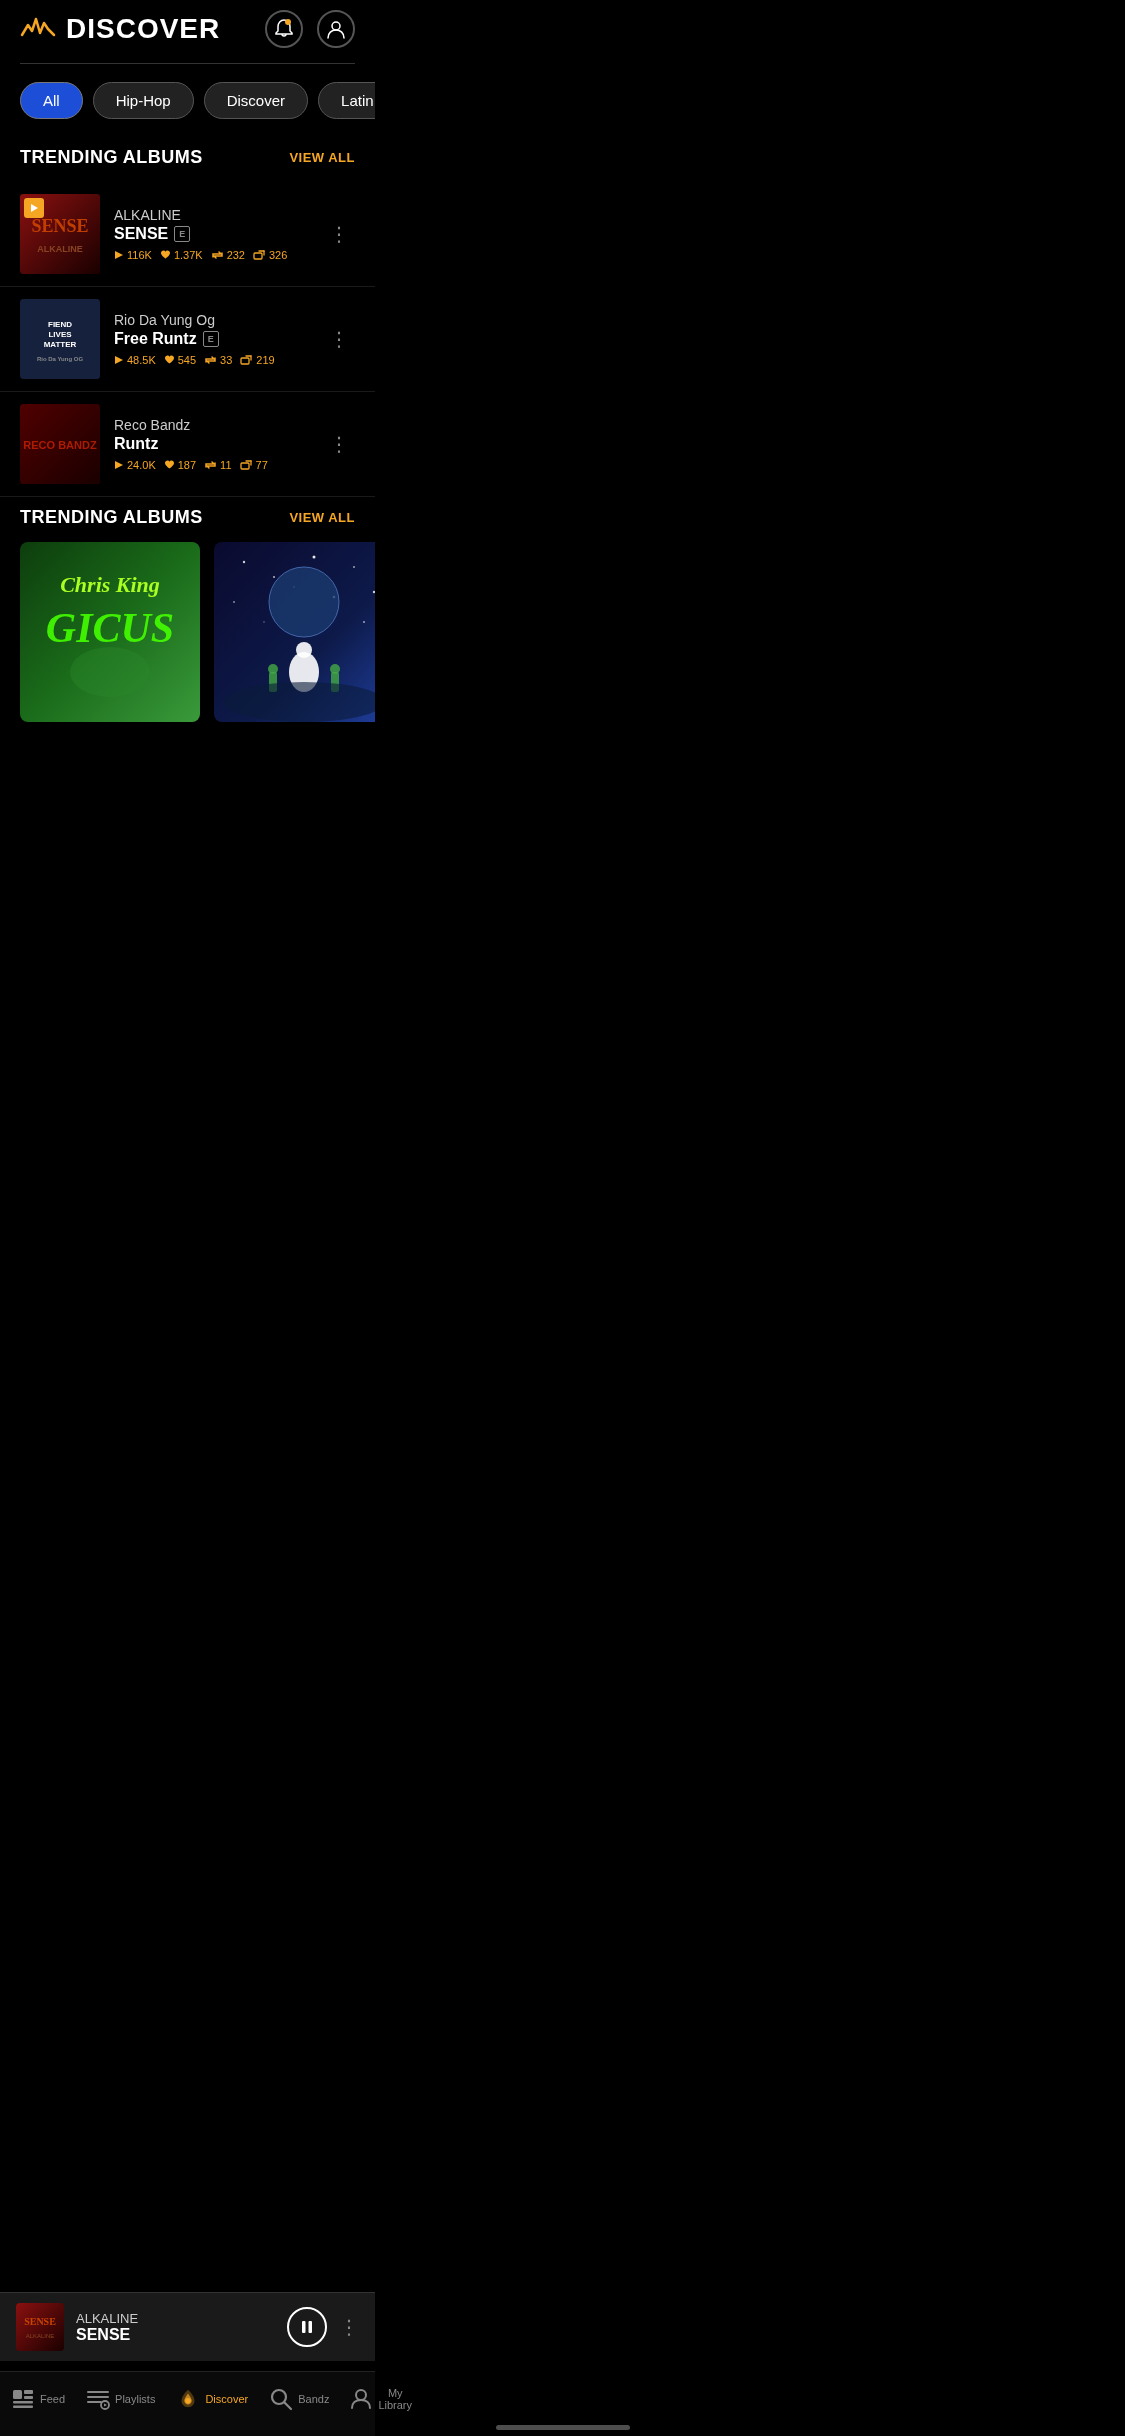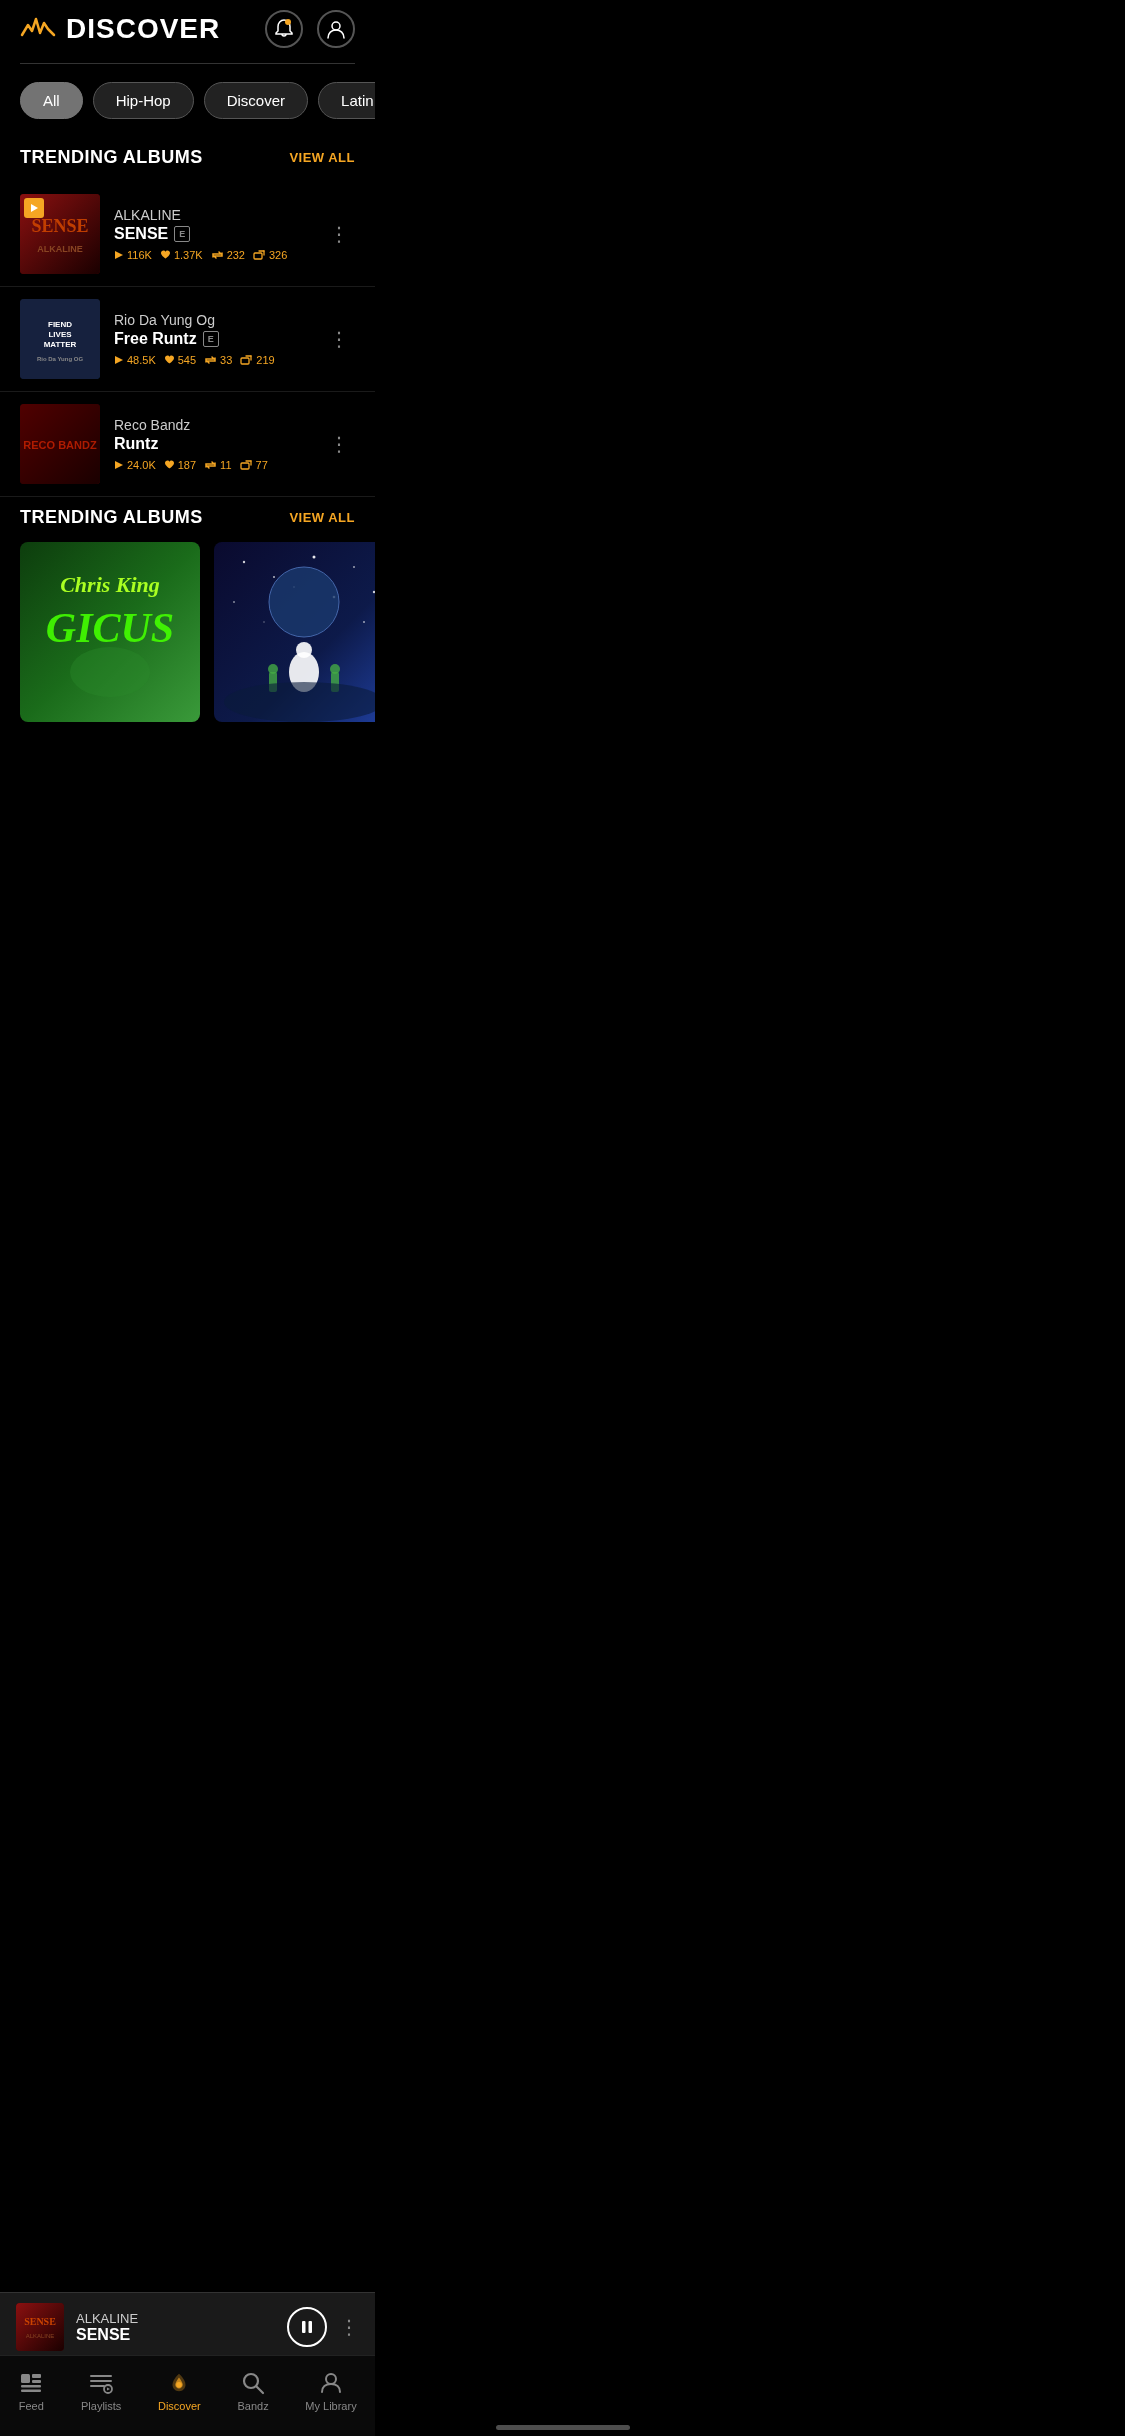--- a/index.html
+++ b/index.html
@@ -135,21 +135,21 @@
       border-radius: 50px;
       border: 1.5px solid #555;
       font-size: 15px;
       font-weight: 500;
       white-space: nowrap;
       cursor: pointer;
       background: #222;
       color: #fff;
     }
     .genre-pill.active {
-      background: #737373;
+      background: #1d4ed8;
       border-color: #777;
       color: #fff;
     }
 
     
     .section-header {
       display: flex;
       justify-content: space-between;
       align-items: center;
       padding: 10px 20px 14px 20px;
@@ -355,21 +355,20 @@
       width: 375px;
       background: #0a0a0a;
       display: flex;
       justify-content: space-around;
       align-items: center;
       padding: 10px 0 20px 0;
       border-top: 1px solid #222;
     }
     .nav-item {
       display: flex;
-      flex-direction: column;
       align-items: center;
       gap: 4px;
       background: none;
       border: none;
       cursor: pointer;
       padding: 4px 10px;
     }
     .nav-icon {
       width: 26px;
       height: 26px;

